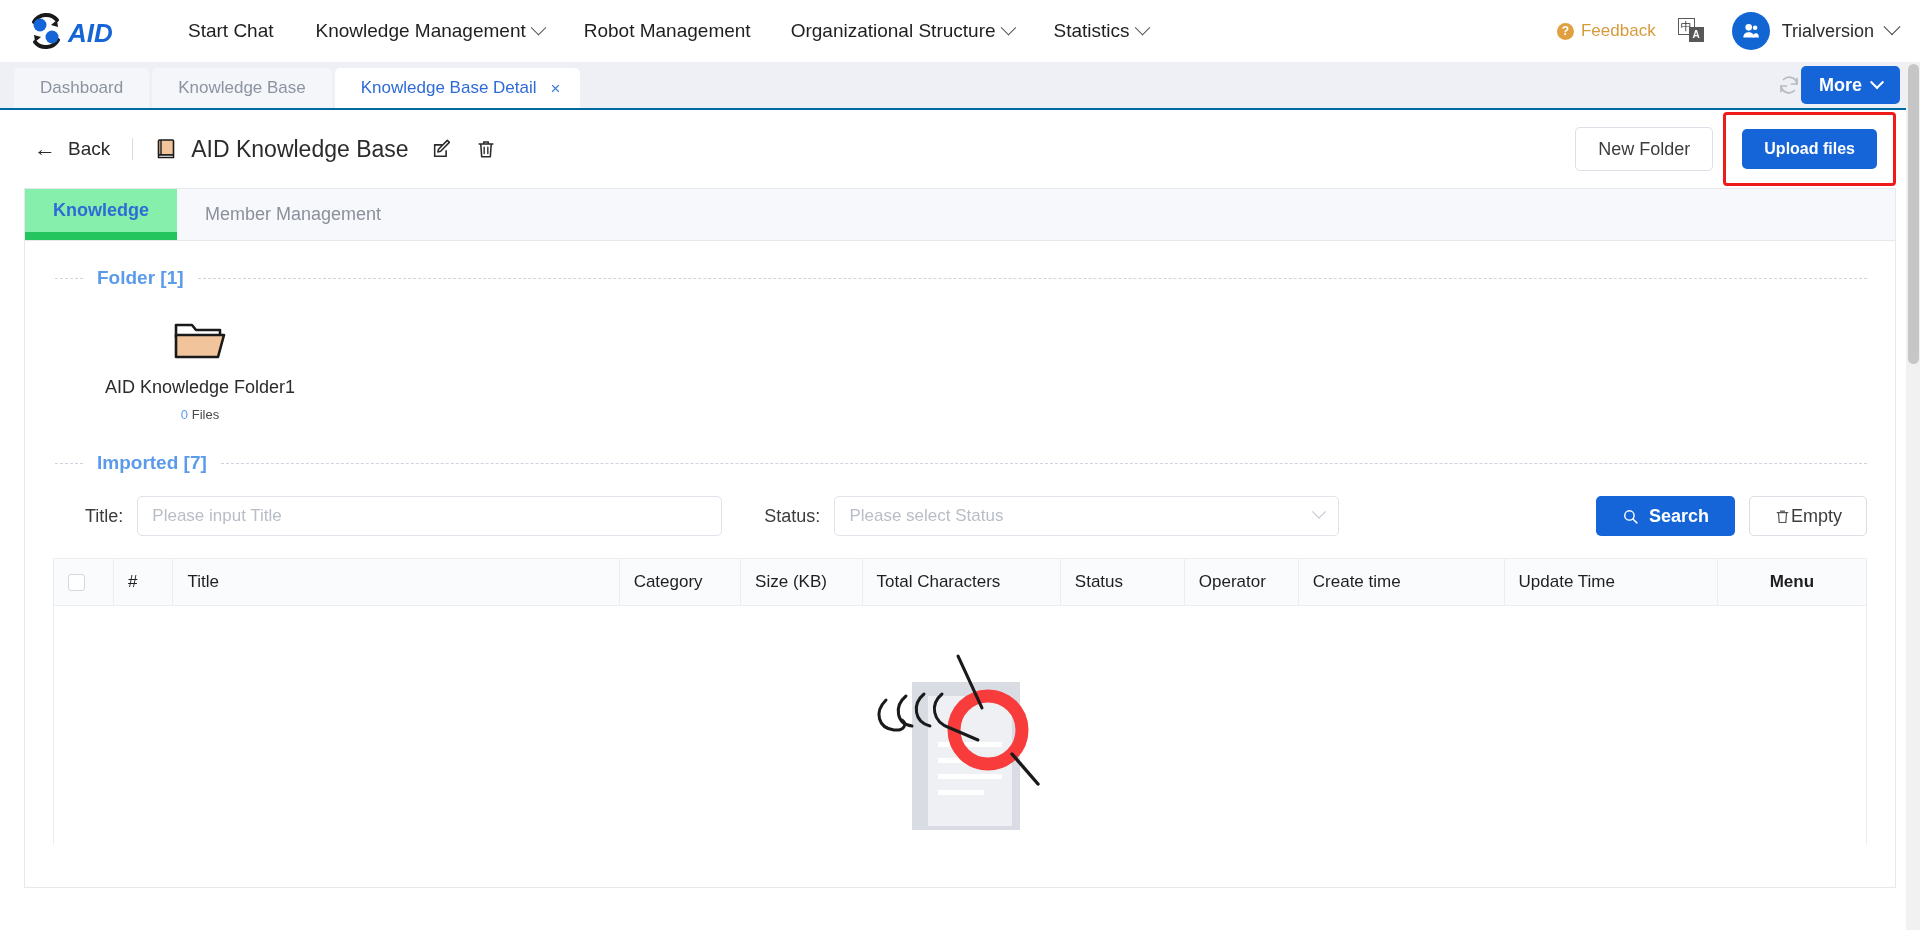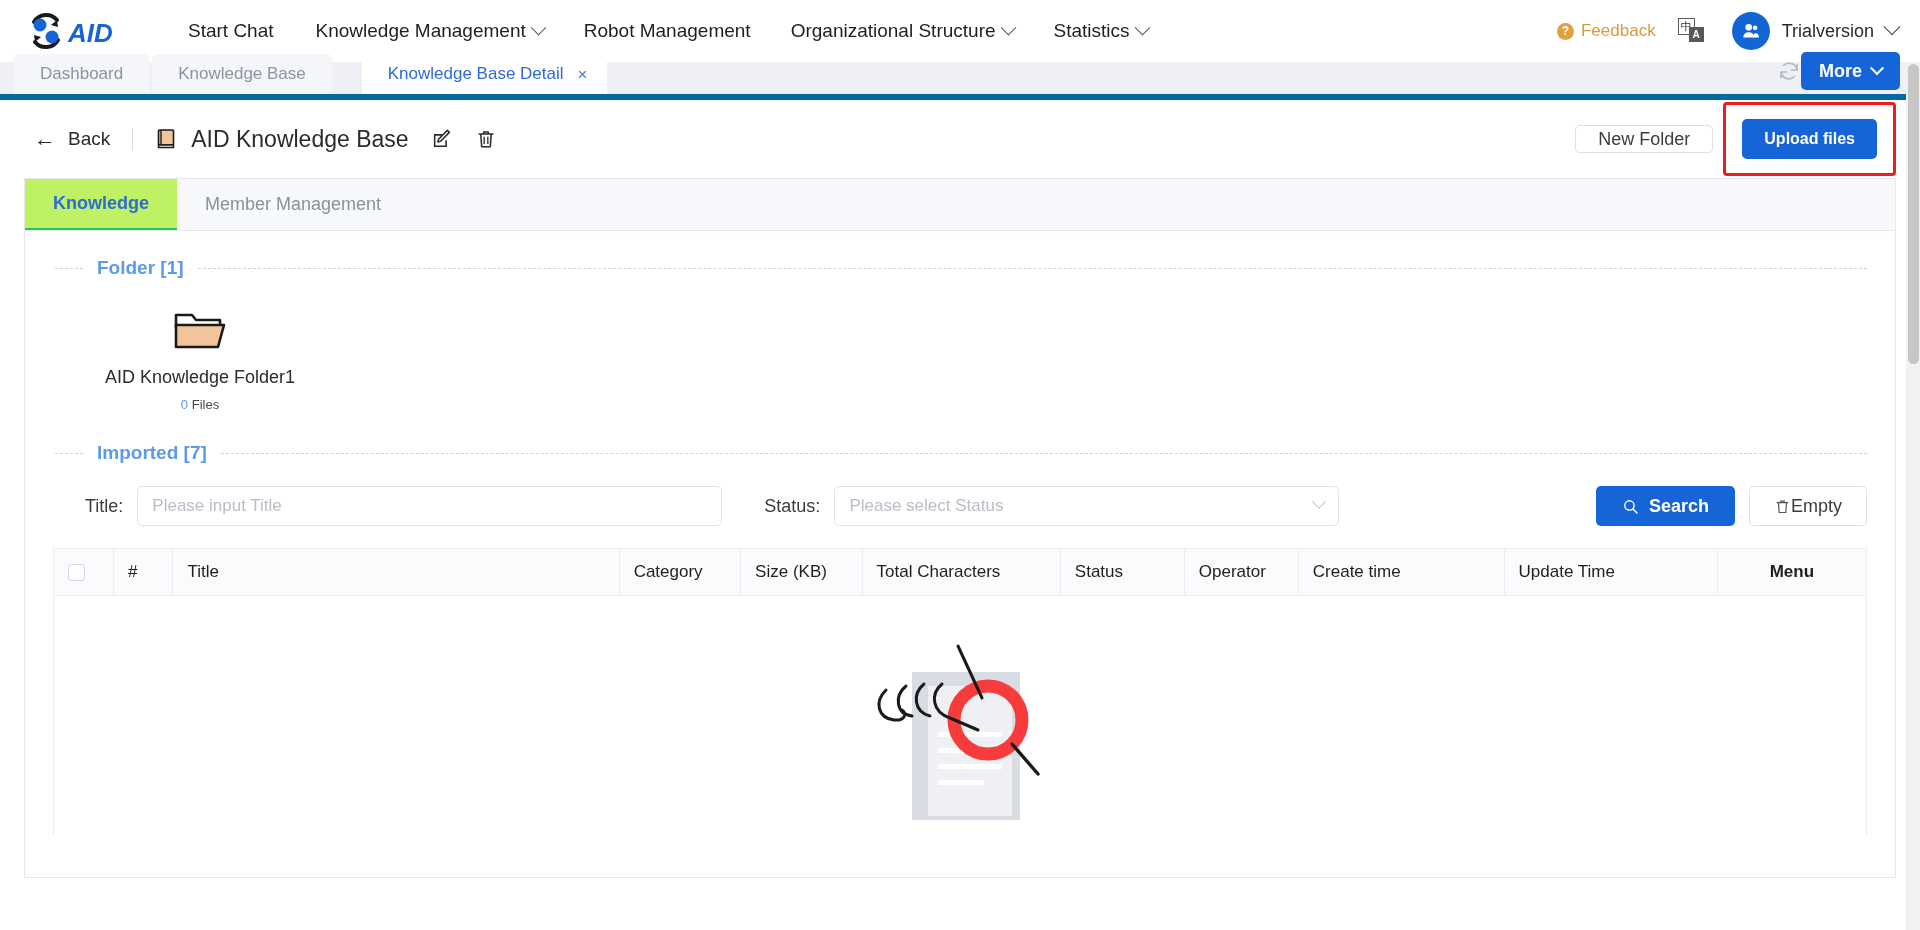--- a/index.html
+++ b/index.html
@@ -68,33 +68,33 @@
   }
   .username { font-size:18px; color:#2b2b2b; margin-right:12px; white-space:nowrap; }
   .user-chev {
     width: 12px; height: 12px; display:inline-block;
     border-right: 1.8px solid #444; border-bottom: 1.8px solid #444;
     transform: rotate(45deg) translate(-3px,-3px);
   }
 
   
   .tabstrip {
-    height: 38px; width: 1920px; background: #eef0f5;
+    height: 48px; width: 1920px; background: #eef0f5;
     display: flex; align-items: flex-end; position: relative;
-    border-bottom: 6px solid #0369a1;
+    border-bottom: 2px solid #0369a1;
   }
   .tabs { display:flex; align-items:flex-end; margin-left: 14px; height: 40px; gap: 3px;}
   .tab {
     height: 40px; display:flex; align-items:center; justify-content:center;
     padding: 0 26px; font-size: 17px; color: #8d93a0;
     background: #f4f6fa; border-radius: 5px 5px 0 0; cursor:pointer;
     white-space: nowrap;
   }
   .tab.active {
-    background: #ffffff; color: #2f6bd6; padding-right: 20px; margin-left: 27px;
+    background: #ffffff; color: #2f6bd6; padding-right: 20px;
   }
   .tab .closex {
     margin-left: 14px; font-size: 17px; color:#3a7ad9; line-height:1; cursor:pointer;
   }
   .tabstrip-right { position:absolute; right: 20px; bottom: 4px; display:flex; align-items:center; }
   .refresh-btn { width:24px; height:24px; cursor:pointer; opacity:.55; }
   .more-btn {
     background: #1565d8; color:#fff; font-size:18px; font-weight:600;
     border-radius: 5px; height: 38px; padding: 0 18px;
     display:flex; align-items:center; gap: 10px; cursor:pointer;
@@ -112,21 +112,21 @@
   }
   .back-link { display:flex; align-items:center; gap: 12px; cursor:pointer; }
   .back-arrow { font-size: 22px; color:#2b2b2b; line-height:1; }
   .back-text { font-size:19px; color:#2b2b2b; }
   .vdiv { width:1px; height:22px; background:#d8dbe2; margin: 0 22px; }
   .book-icon { width: 24px; height: 24px; margin-right: 12px; }
   .kb-title { font-size: 23px; color:#2b2b2b; white-space:nowrap; }
   .head-icon { margin-left: 22px; cursor:pointer; width:22px; height:22px; }
   .head-actions { position:absolute; right: 24px; top: 50%; transform: translateY(-50%); display:flex; align-items:center; }
   .btn-white {
-    height: 28px; padding: 0 22px; border:1px solid #dcdfe6; background:#fff;
+    height: 44px; padding: 0 22px; border:1px solid #dcdfe6; background:#fff;
     border-radius:5px; font-size:18px; color:#3c3c3c; display:flex; align-items:center;
     justify-content:center; cursor:pointer; white-space:nowrap;
   }
   .upload-highlight {
     border: 3px solid #ef1b1b; border-radius: 4px; padding: 14px 16px;
     margin-left: 10px; display:flex; align-items:center; background:#fff;
   }
   .btn-blue {
     height: 40px; padding: 0 22px; background:#1565d8; color:#fff;
     border-radius:5px; font-size:16px; font-weight:600; display:flex;
@@ -136,21 +136,21 @@
   
   .content-card {
     margin: 0 24px 0 24px; border:1px solid #e6e8ee; border-top:1px solid #e6e8ee;
     background:#fff; height: 700px; position:relative; overflow:hidden;
   }
   .subtabs { height: 52px; background:#f6f8fb; display:flex; align-items:stretch; border-bottom:1px solid #e6e8ee; }
   .subtab {
     display:flex; align-items:center; padding: 0 28px; font-size:18px;
     color:#8b909b; cursor:pointer; white-space:nowrap;
   }
-  .subtab.active { background:#bef264; color:#2f6bd6; font-weight:600; border-bottom: 2px solid #22c55e;}
+  .subtab.active { background:#86efac; color:#2f6bd6; font-weight:600; border-bottom: 8px solid #22c55e;}
 
   .section-head { display:flex; align-items:center; padding: 26px 28px 0 30px; }
   .sec-dash-left { width: 28px; border-top: 1px dashed #cfd4de; margin-right: 14px; }
   .sec-title { font-size: 19px; color:#5b9bea; font-weight:600; white-space:nowrap; }
   .sec-dash-right { flex:1; border-top: 1px dashed #cfd4de; margin-left: 14px; }
 
   .folder-grid { padding: 26px 0 0 70px; display:flex; gap: 40px; }
   .folder-item { width: 210px; text-align:center; cursor:pointer; }
   .folder-icon { width: 56px; height: 48px; margin: 0 auto 14px auto; display:block; }
   .folder-name { font-size: 18px; color:#2b2b2b; margin-bottom: 9px; }

